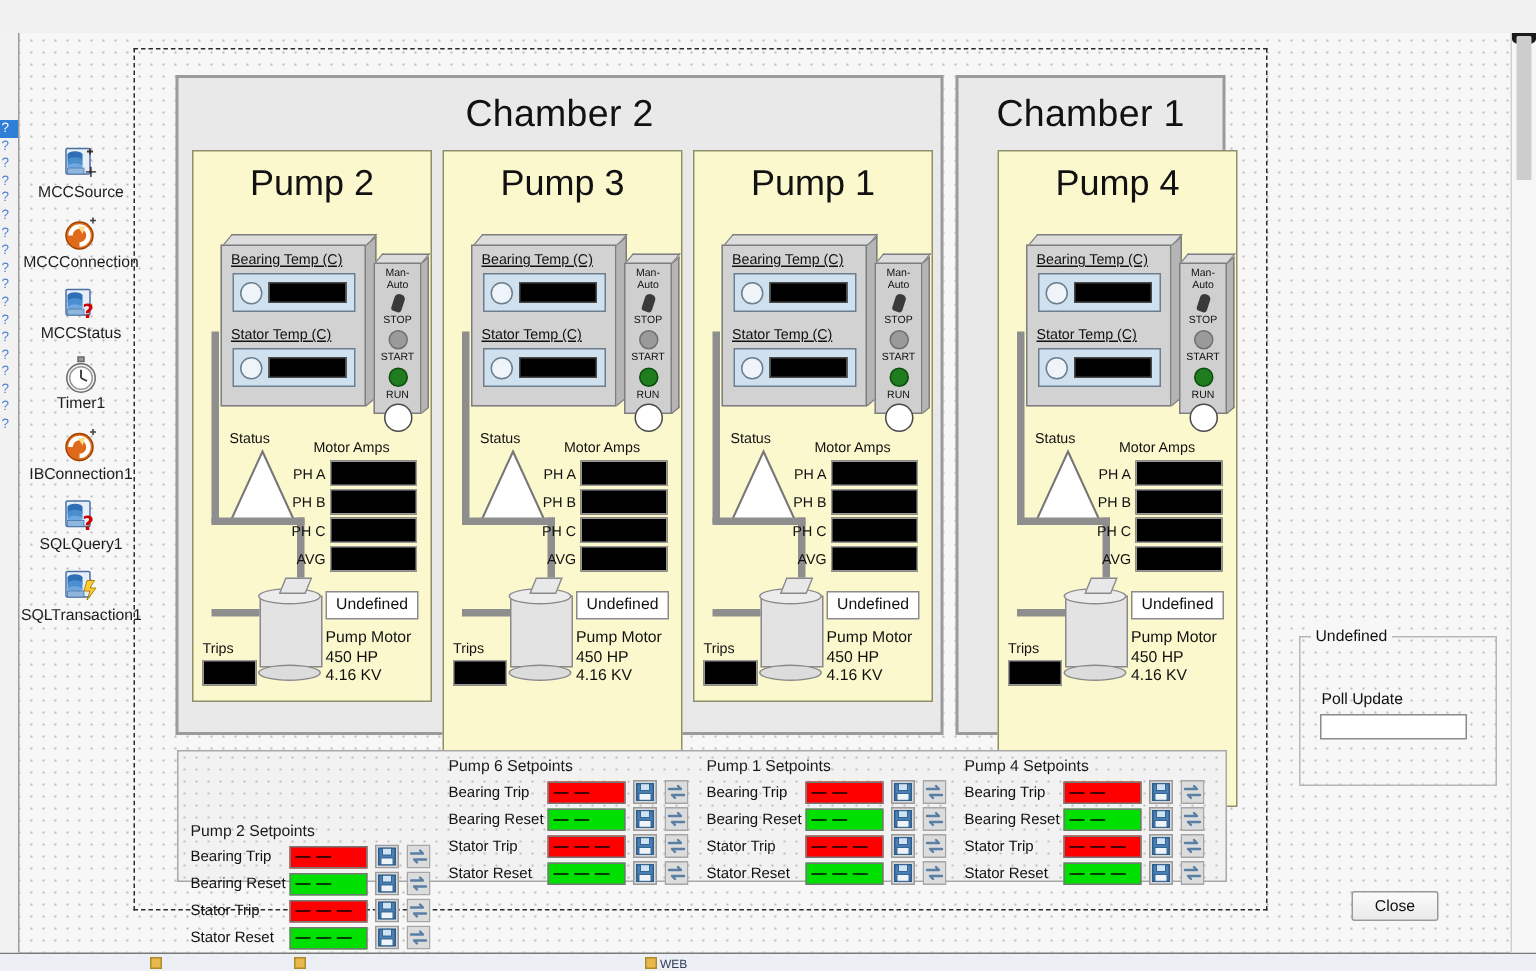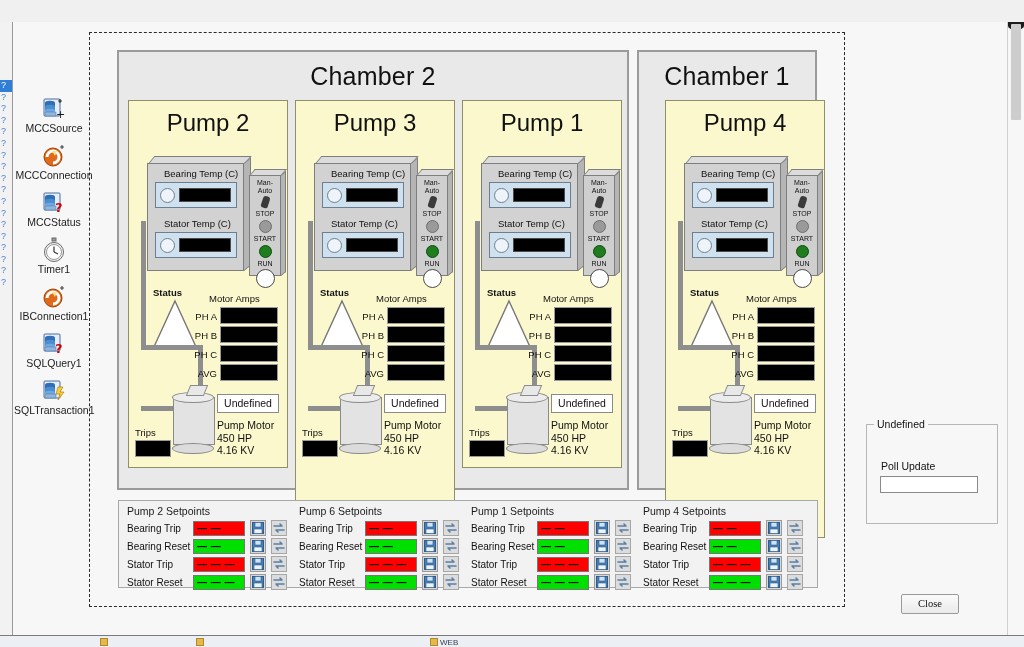--- a/index.html
+++ b/index.html
@@ -89,21 +89,21 @@
   
   .cab{position:absolute;}
   .cab-body{position:absolute;left:0;top:7px;width:100%;height:calc(100% - 7px);
     background:#d2d2d2;border:1px solid #7e7e7e;box-sizing:border-box;}
   .cab-top{position:absolute;left:0;top:0;width:100%;height:9px;
     background:#dcdcdc;border:1px solid #7e7e7e;border-bottom:none;box-sizing:border-box;
     transform:skewX(-40deg);transform-origin:bottom left;}
   .cab-side{position:absolute;right:-7px;top:7px;width:7px;height:calc(100% - 7px);
     background:#b5b5b5;border:1px solid #7e7e7e;border-left:none;box-sizing:border-box;
     transform:skewY(-40deg);transform-origin:top left;}
-  .cab-lab{position:absolute;left:17px;font-size:9.5px;color:#111;}
+  .cab-lab{position:absolute;left:7px;font-size:9.5px;color:#111;text-decoration:underline;}
   .meter{position:absolute;background:#cfe0ef;border:1px solid #6d7f8e;box-sizing:border-box;
     display:flex;align-items:center;}
   .meter .knob{width:13px;height:13px;border-radius:50%;background:#eef4f9;border:1px solid #6d7f8e;margin-left:4px;flex:none;}
   .meter .lcd{flex:1;height:14px;background:#000;margin:0 5px 0 4px;border:1px solid #4a4a4a;box-sizing:border-box;}
 
   
   .manauto{position:absolute;}
   .ma-body{position:absolute;left:0;top:6px;width:100%;height:calc(100% - 6px);
     background:#cfcfcf;border:1px solid #7e7e7e;box-sizing:border-box;}
   .ma-top{position:absolute;left:0;top:0;width:100%;height:7px;background:#dcdcdc;
@@ -113,21 +113,21 @@
     background:#b5b5b5;border:1px solid #7e7e7e;border-left:none;box-sizing:border-box;
     transform:skewY(-40deg);transform-origin:top left;}
   .ma-lab{text-align:center;font-size:7px;color:#111;line-height:8px;}
   .ma-sw{width:7px;height:12px;margin:1px auto 2px;background:#3a3a3a;border-radius:3px 3px 2px 2px;transform:rotate(18deg);}
   .ma-led{width:11px;height:11px;border-radius:50%;margin:2px auto;}
   .ma-led.gray{background:#9a9a9a;border:1px solid #6f6f6f;}
   .ma-led.green{background:#1f7d1f;border:1px solid #0d4d0d;}
   .ma-btn{width:17px;height:17px;border-radius:50%;margin:1px auto 0;background:#fff;border:1px solid #4a4a4a;}
 
   
-  .status-lab{position:absolute;font-size:9.5px;color:#111;font-weight:bold;}
+  .status-lab{position:absolute;font-size:9.5px;color:#111;}
   .tri{position:absolute;width:0;height:0;}
   .pipe{position:absolute;background:#8e8e8e;}
   .amps-lab{position:absolute;font-size:9.5px;color:#111;}
   .ph-lab{position:absolute;font-size:9.5px;color:#111;text-align:right;}
   .amps-box{position:absolute;background:#000;border:1px solid #9a9a9a;box-sizing:border-box;}
   .undef{position:absolute;background:#fff;border:1px solid #8a8a8a;box-sizing:border-box;
     font-size:10.5px;color:#111;text-align:center;line-height:17px;}
   .motor-txt{position:absolute;font-size:10.5px;color:#111;line-height:12.5px;}
   .trips-lab{position:absolute;font-size:9.5px;color:#111;}
   .trips-box{position:absolute;background:#000;border:1px solid #9a9a9a;box-sizing:border-box;}
@@ -165,21 +165,21 @@
     border:1px solid #b7b7b7;box-sizing:border-box;
   }
   .stats-t{position:absolute;left:7px;top:-7px;background:#f7f7f7;padding:0 3px;
     font-size:10.5px;color:#111;}
   .poll-lab{position:absolute;left:14px;top:35px;font-size:10.5px;color:#111;}
   .poll-in{position:absolute;left:13px;top:51px;width:98px;height:17px;background:#fff;
     border:1px solid #8a8a8a;box-sizing:border-box;}
   .closebtn{
     position:absolute;left:901px;top:594px;width:58px;height:20px;
     background:linear-gradient(#fbfbfb,#eaeaea);border:1px solid #9a9a9a;box-sizing:border-box;
-    font-size:10.5px;color:#111;text-align:center;line-height:18px;border-radius:2px;font-family:Liberation Serif, serif;
+    font-size:10.5px;color:#111;text-align:center;line-height:18px;border-radius:2px;
   }
 </style>
 </head>
 <body>
 
 <div id="root">
 
 
   <div class="canvas"></div>
 
@@ -630,21 +630,21 @@
         <div>450 HP</div>
         <div>4.16 KV</div>
       </div>
 
       <div class="trips-lab" style="left:6px;top:326px;">Trips</div>
       <div class="trips-box" style="left:6px;top:339px;width:36px;height:17px;"></div>
     </div>
     </div>
 
   <div class="sp-panel" id="sp-panel">
-      <div class="sp-group" style="left:8px;width:168px;">
+      <div class="sp-group" style="left:8px;width:168px;margin-top:43px;">
         <div class="sp-gt">Pump 2 Setpoints</div>
         <div class="sp-row">
           <span class="sp-lab">Bearing  Trip</span>
           <span class="sp-val red">— —</span>
           <svg class="sp-btn" viewBox="0 0 16 16">
       <rect x="0.5" y="0.5" width="15" height="15" fill="#d8d8d8" stroke="#9a9a9a"></rect>
       <rect x="2.5" y="2.5" width="11" height="11" fill="#4a7fb5" stroke="#2d5d8c"></rect>
       <rect x="5" y="2.5" width="6" height="4.5" fill="#cfe3f5" stroke="#2d5d8c" stroke-width=".6"></rect>
       <rect x="4" y="9" width="8" height="4.5" fill="#eef4fa" stroke="#2d5d8c" stroke-width=".6"></rect>
     </svg>

